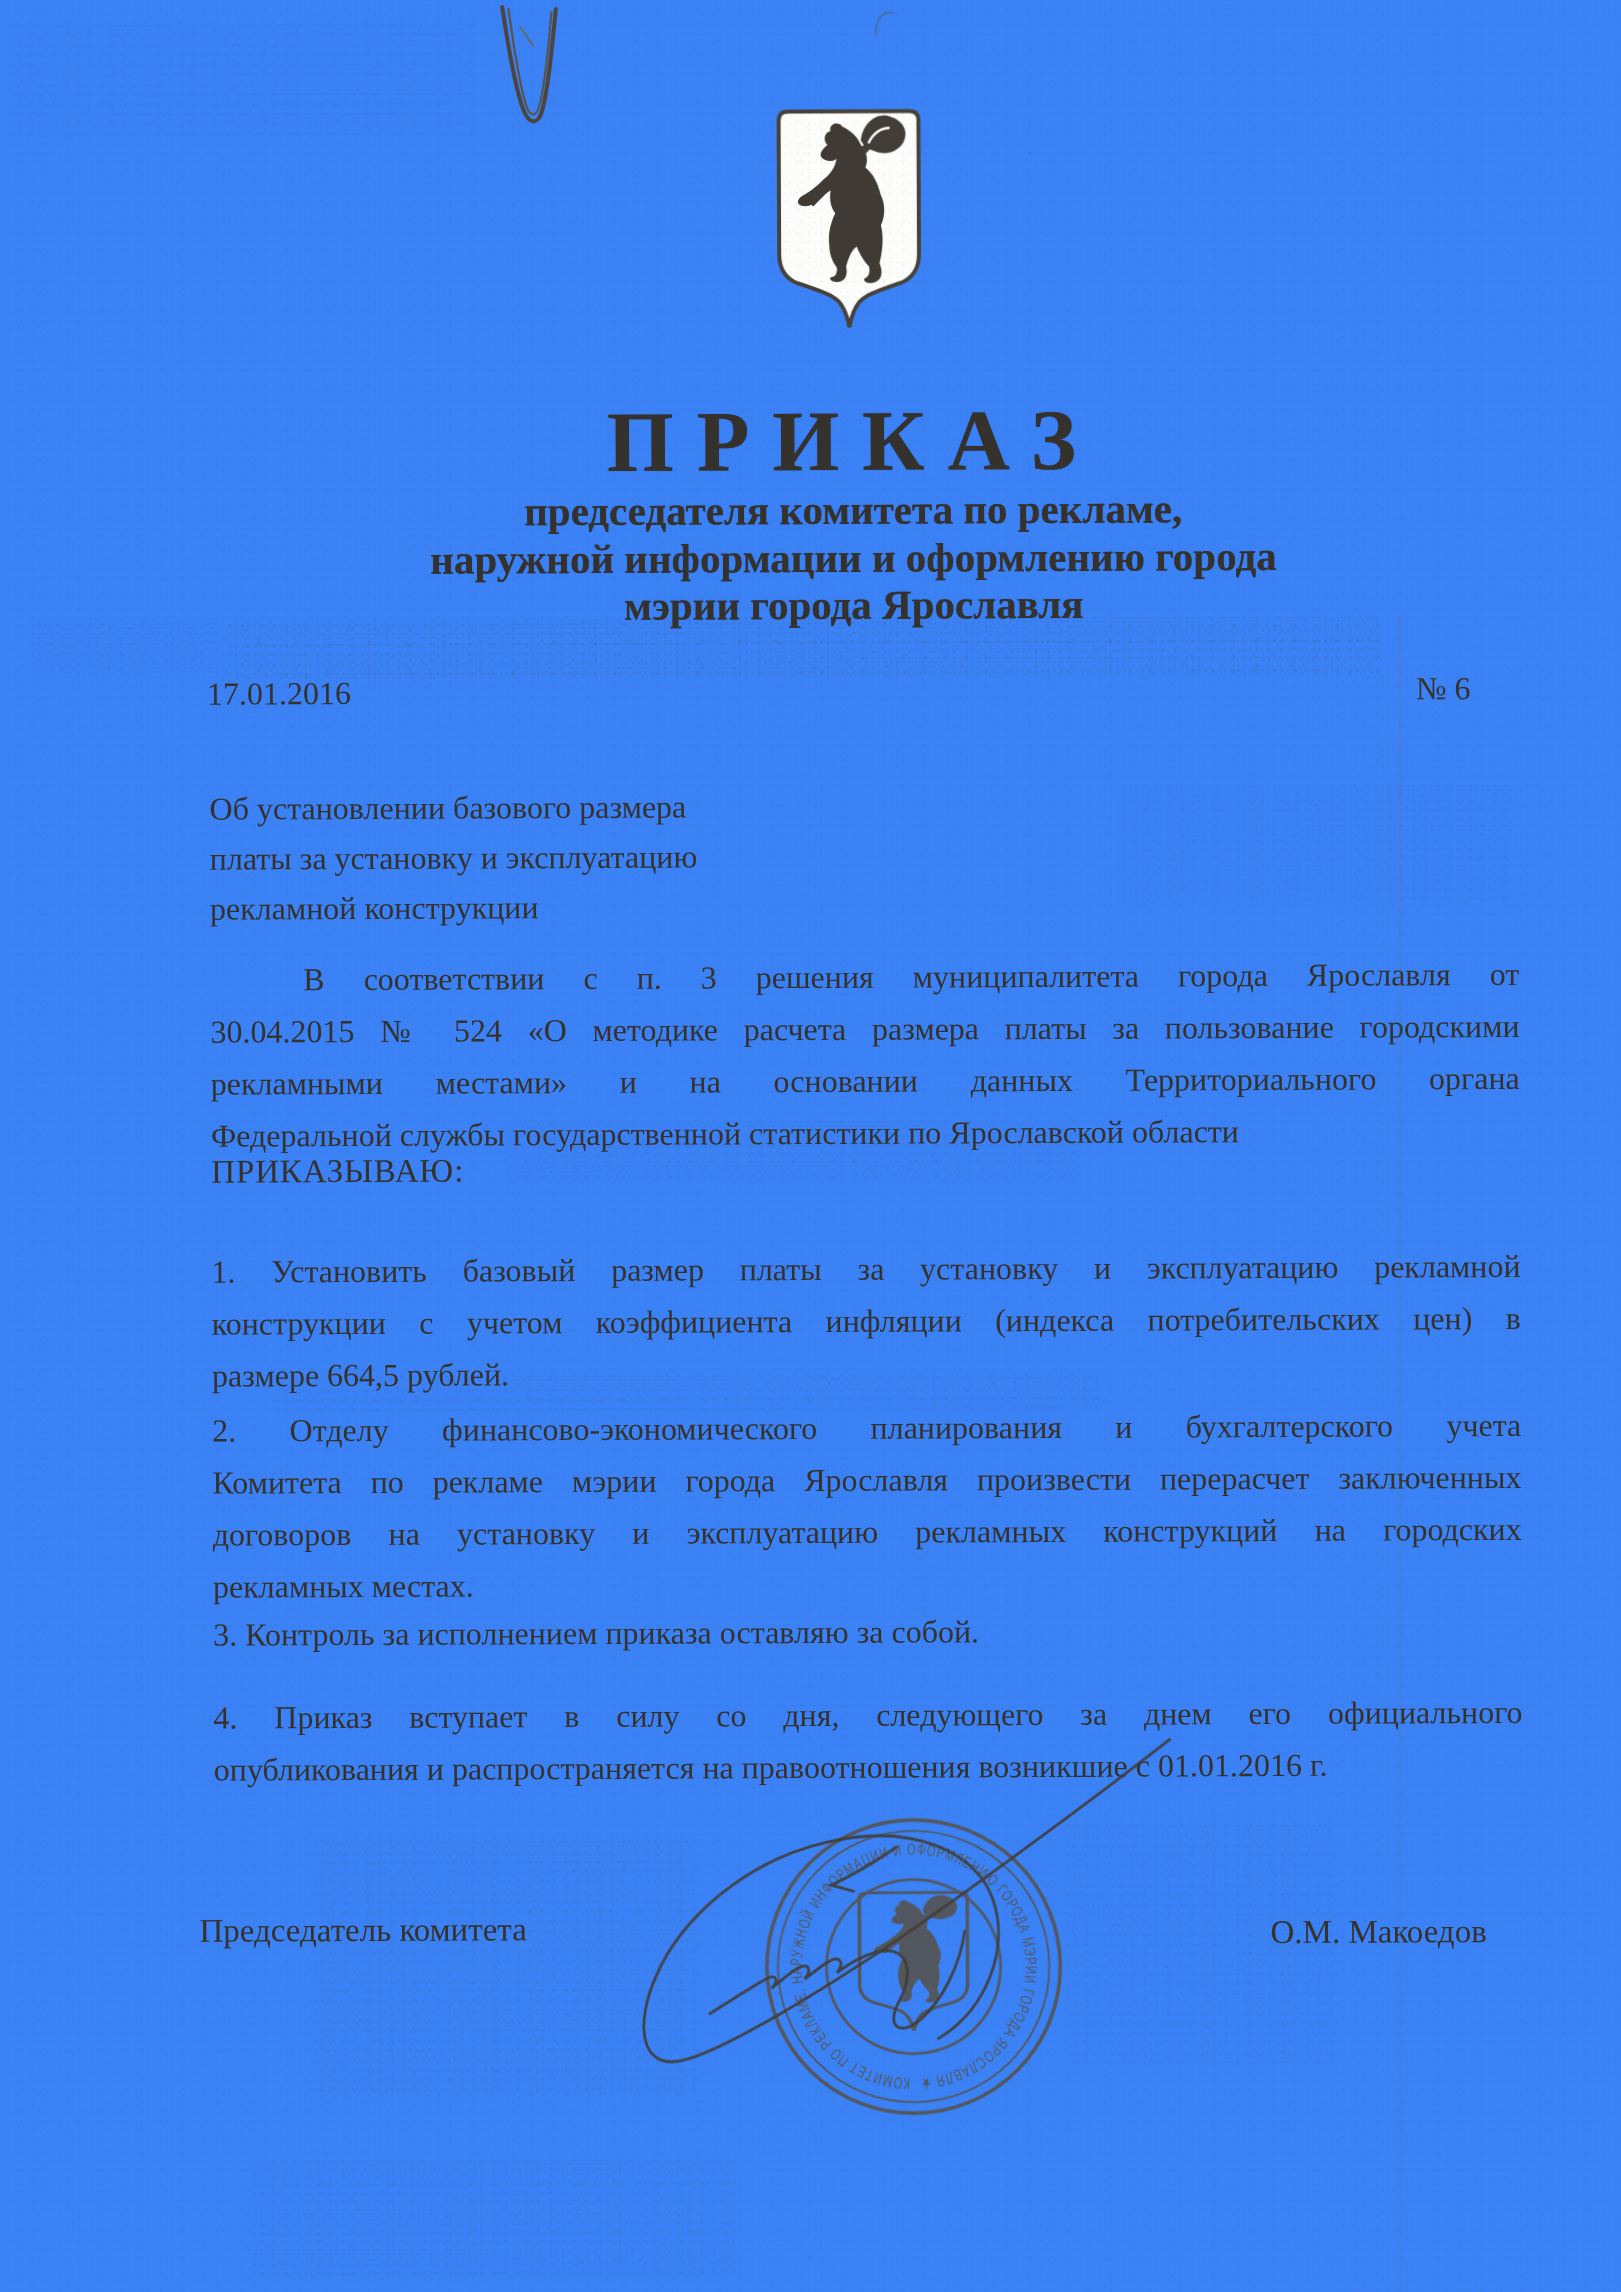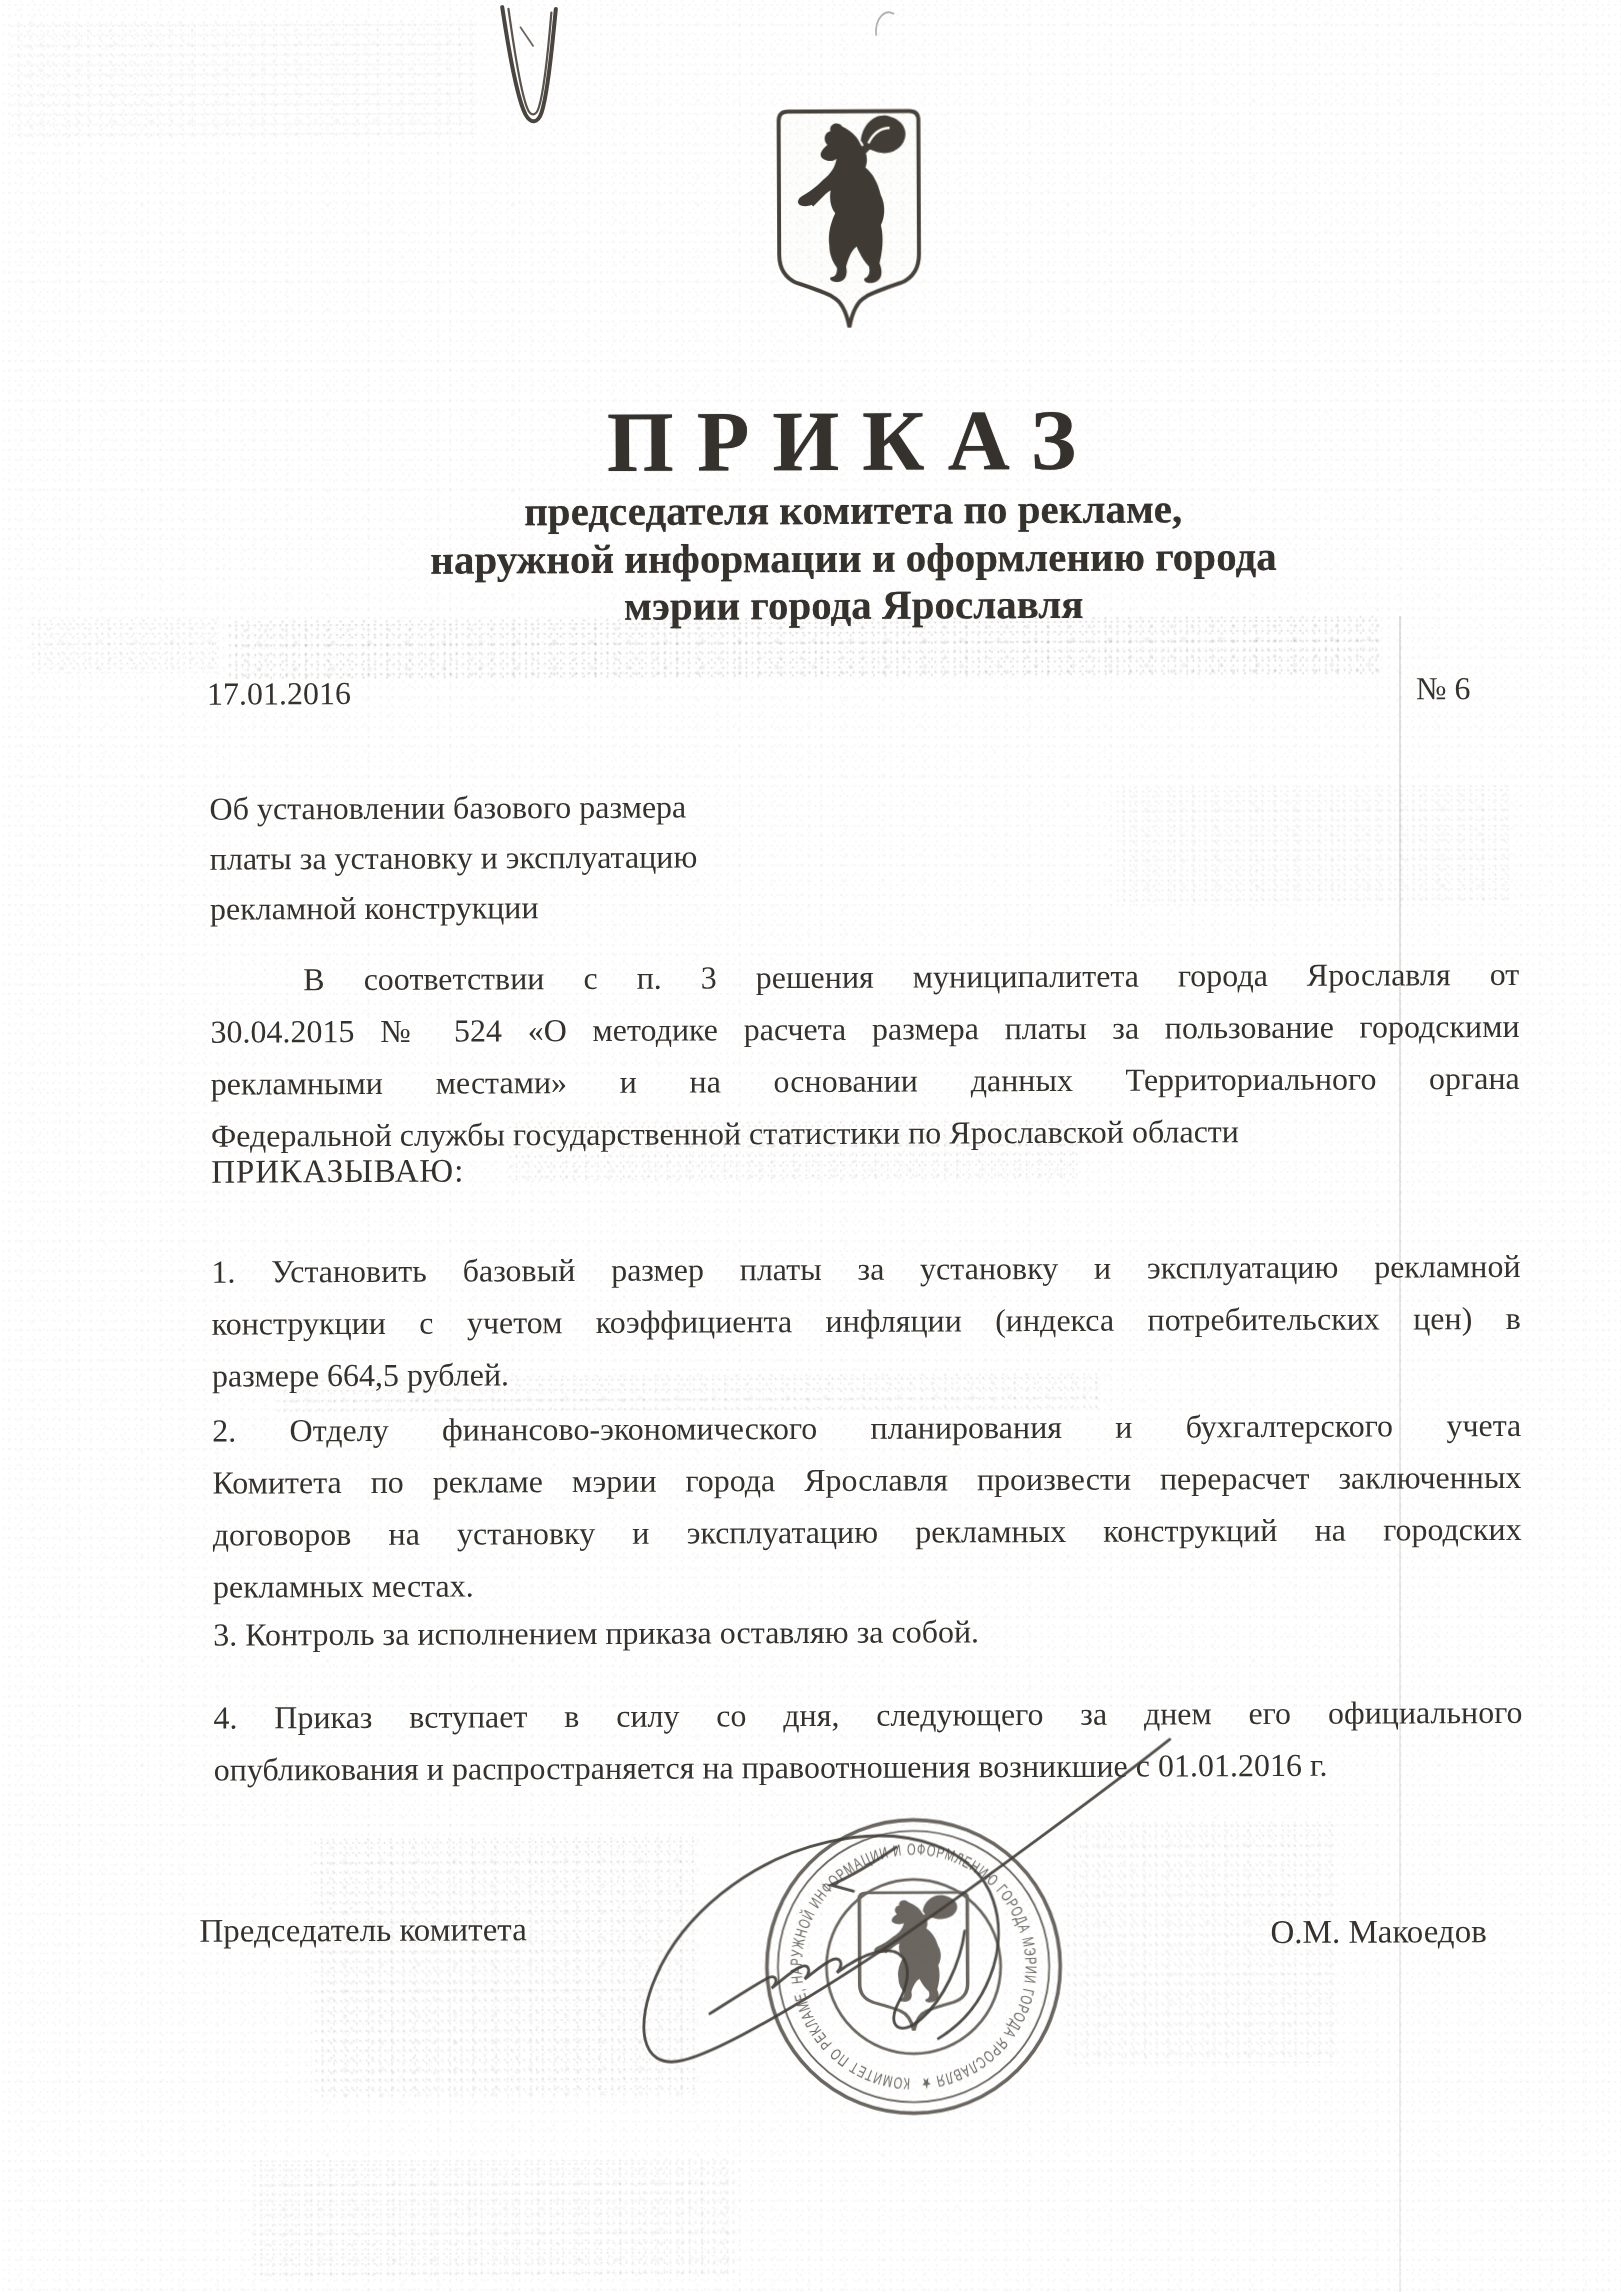--- a/index.html
+++ b/index.html
@@ -1,19 +1,19 @@
 <!DOCTYPE html>
 <html lang="ru" style="font-size:14.3px"><head>
 <meta charset="utf-8">
 <style>
   html,body{margin:0;padding:0;background:#e8e6e2;}
   .page{
     position:relative;
     width:1621px;height:2293px;
-    background:#ffffff;
+    background:#3b82f6;
     overflow:hidden;
     font-family:"Liberation Serif","DejaVu Serif",serif;
     color:#35312c;
   }
   .tilt{position:absolute;inset:0;transform:rotate(-0.25deg);transform-origin:50% 0;}
   
   .noise{
     position:absolute;
     background-image:
       radial-gradient(circle, rgba(75,68,60,.28) 0 0.6px, transparent 1.2px),

